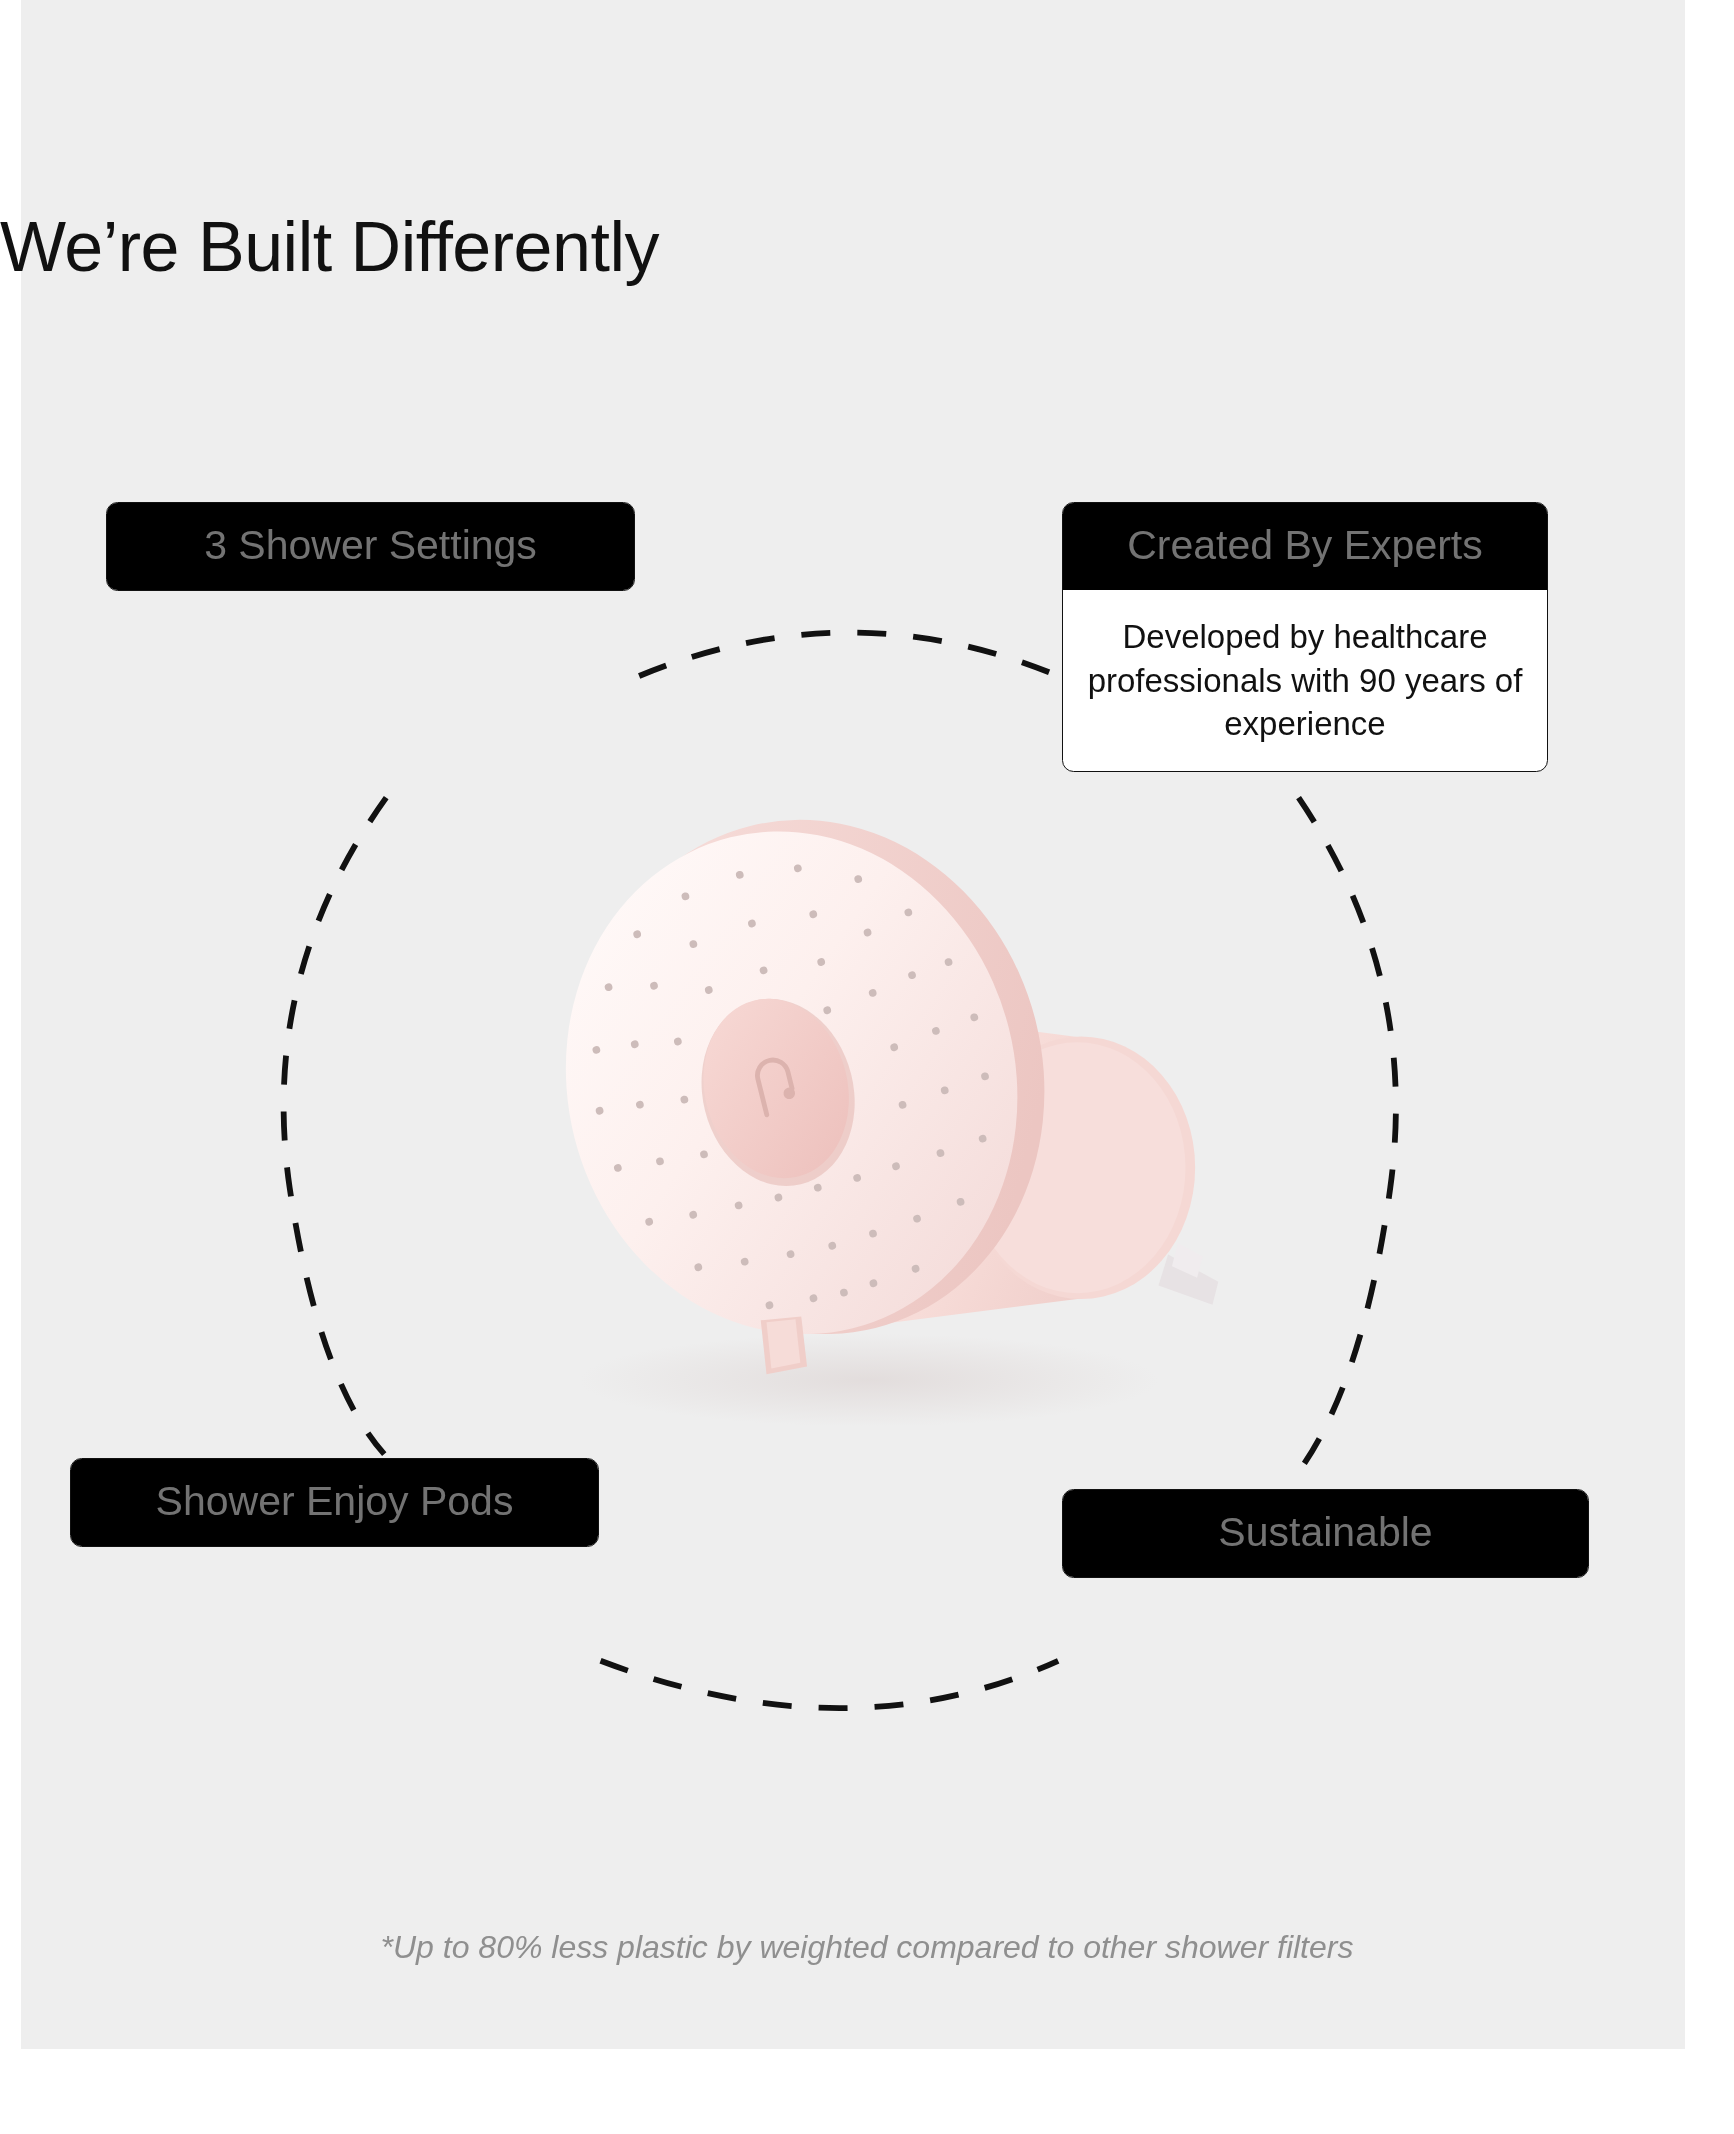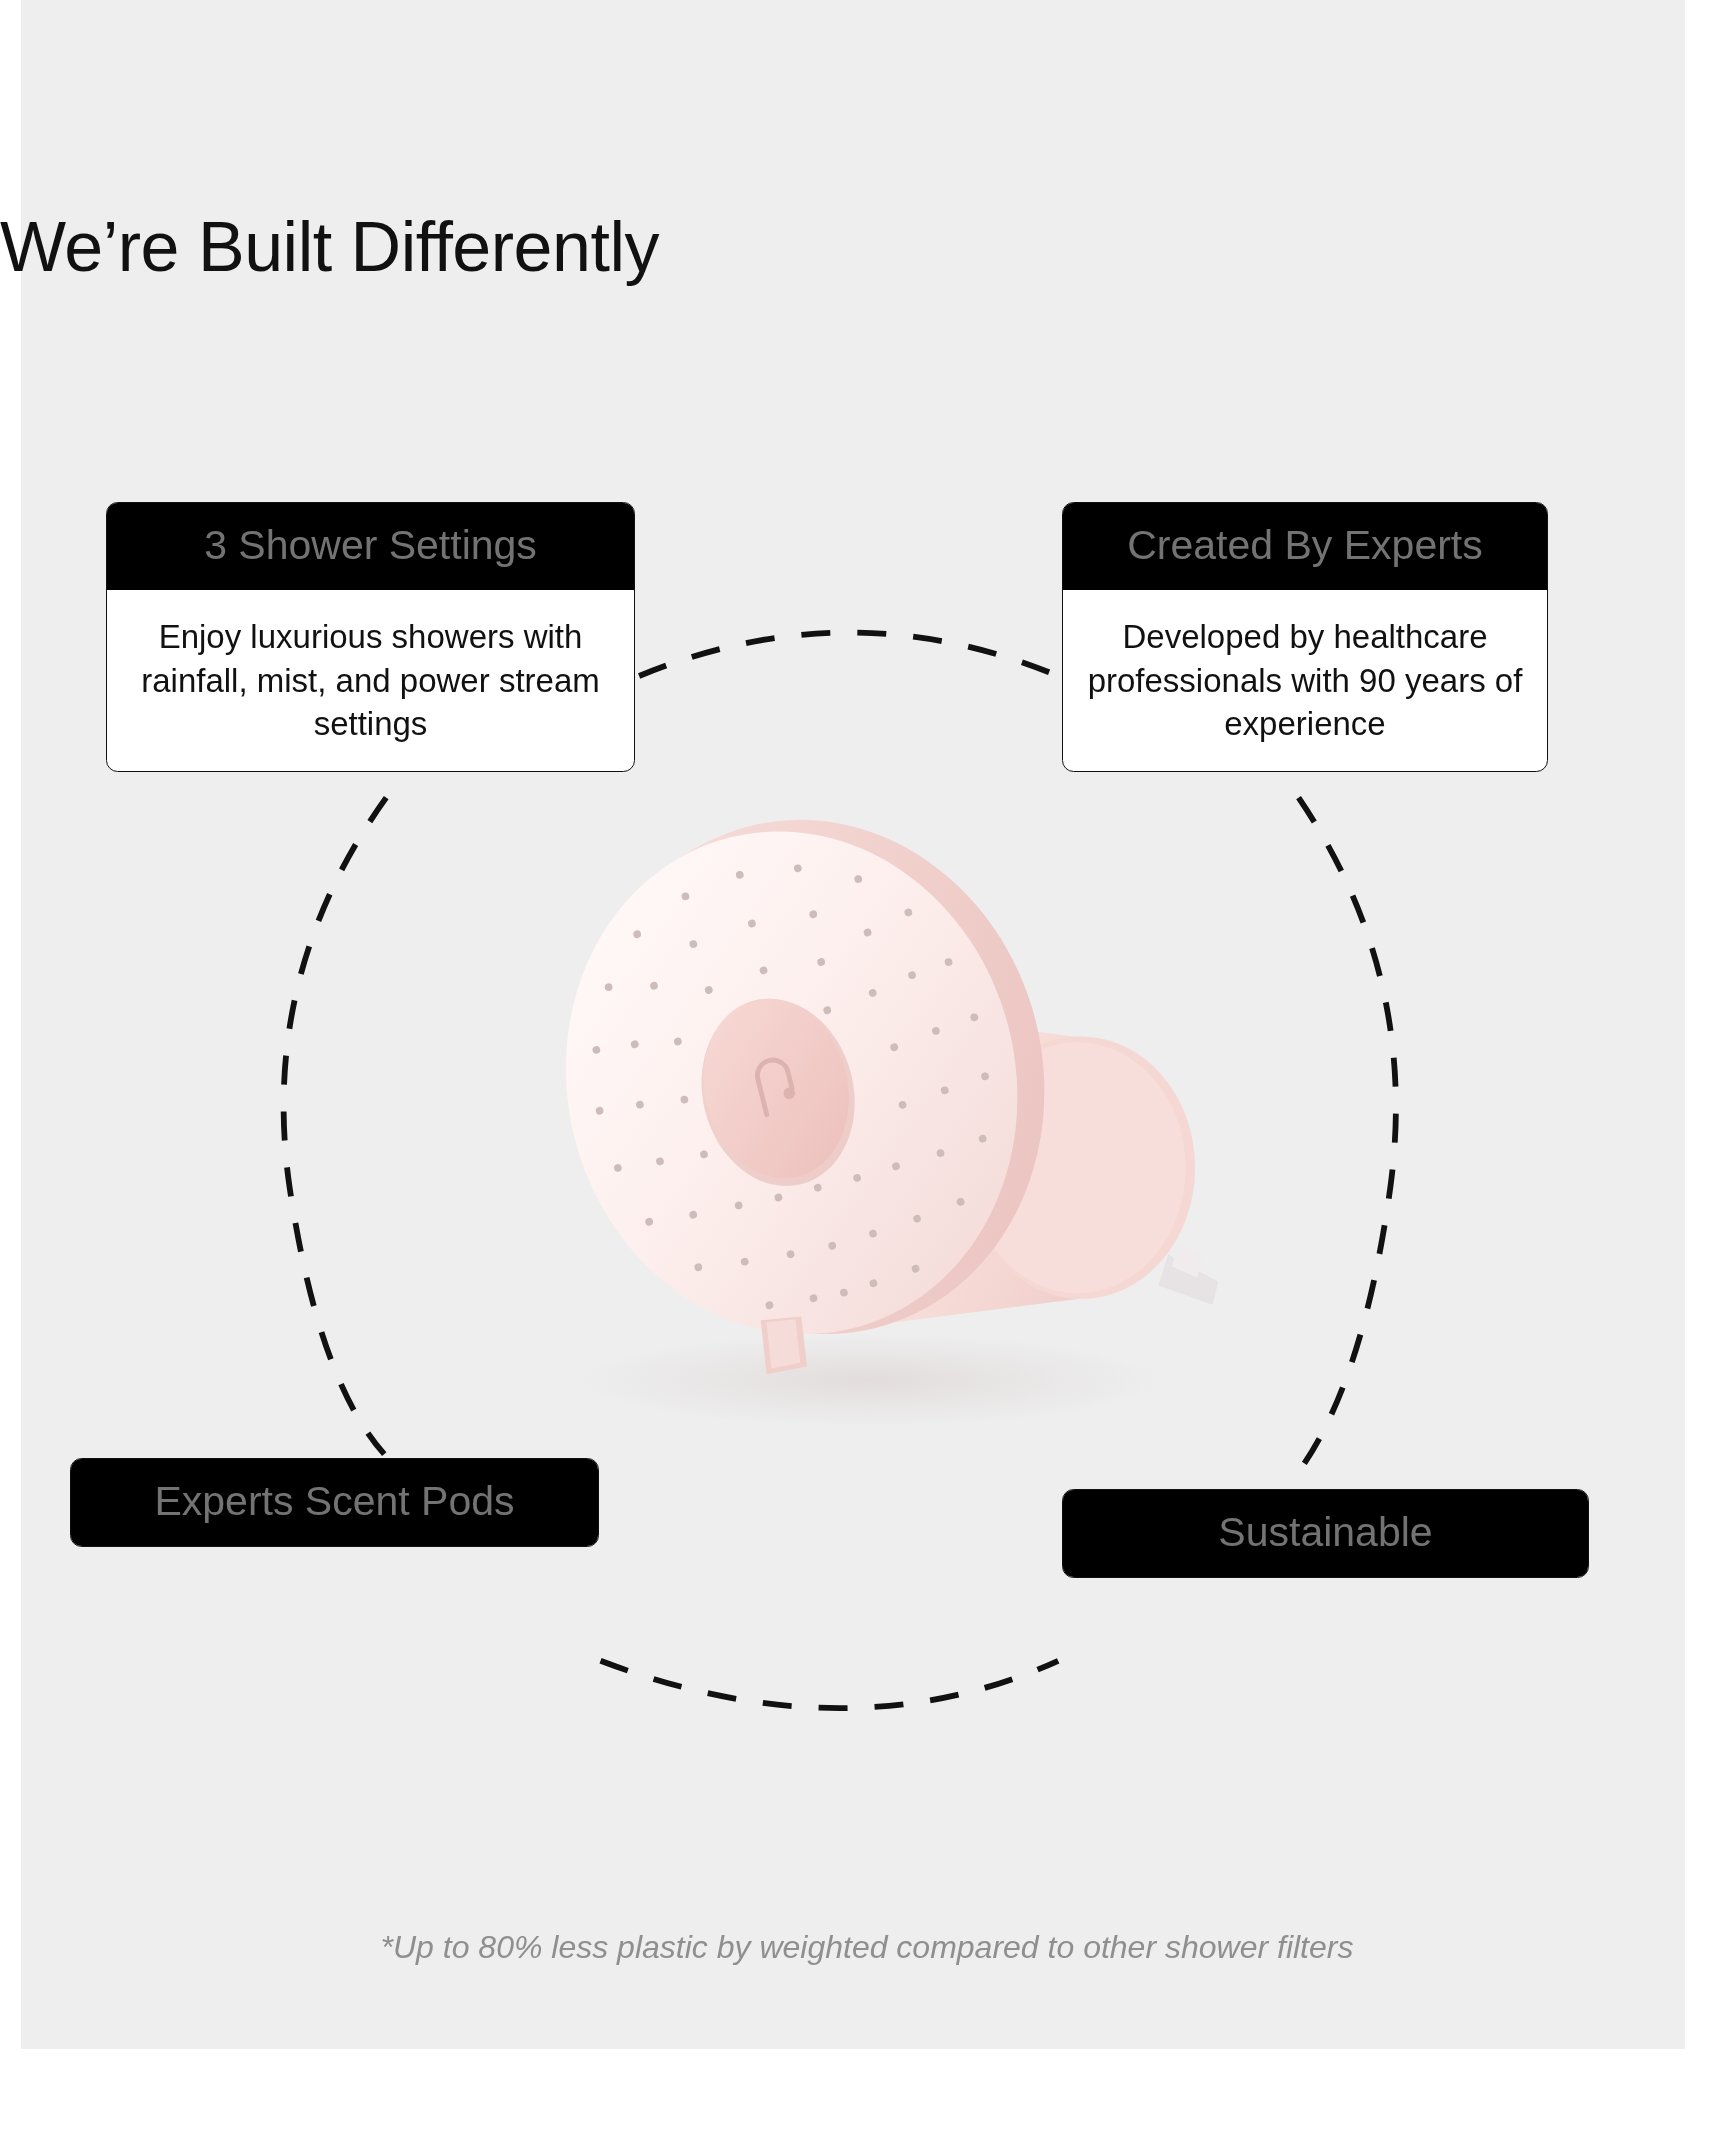--- a/index.html
+++ b/index.html
@@ -253,30 +253,29 @@
     </g>
 
     <g>
       <path d="M 268 628 L 310 624 L 316 676 L 274 684 Z" fill="#f0cec9"></path>
       <path d="M 274 630 L 304 627 L 309 672 L 279 678 Z" fill="#f6dcd8"></path>
     </g>
   </svg>
 
   <div class="card" id="card-shower-settings">
     <div class="card-header">3 Shower Settings</div>
-    <div class="card-body">Enjoy luxurious showers with rainfall, mist, and power stream settings</div>
   </div>
 
   <div class="card" id="card-created-experts">
     <div class="card-header">Created By Experts</div>
     <div class="card-body">Developed by healthcare professionals with 90 years of experience</div>
   </div>
 
   <div class="card" id="card-scent-pods">
-    <div class="card-header">Experts Scent Pods</div>
+    <div class="card-header">Shower Enjoy Pods</div>
   </div>
 
   <div class="card" id="card-sustainable">
     <div class="card-header">Sustainable</div>
   </div>
 
   <div id="footnote">*Up to 80% less plastic by weighted compared to other shower filters</div>
 
 </div>
 

